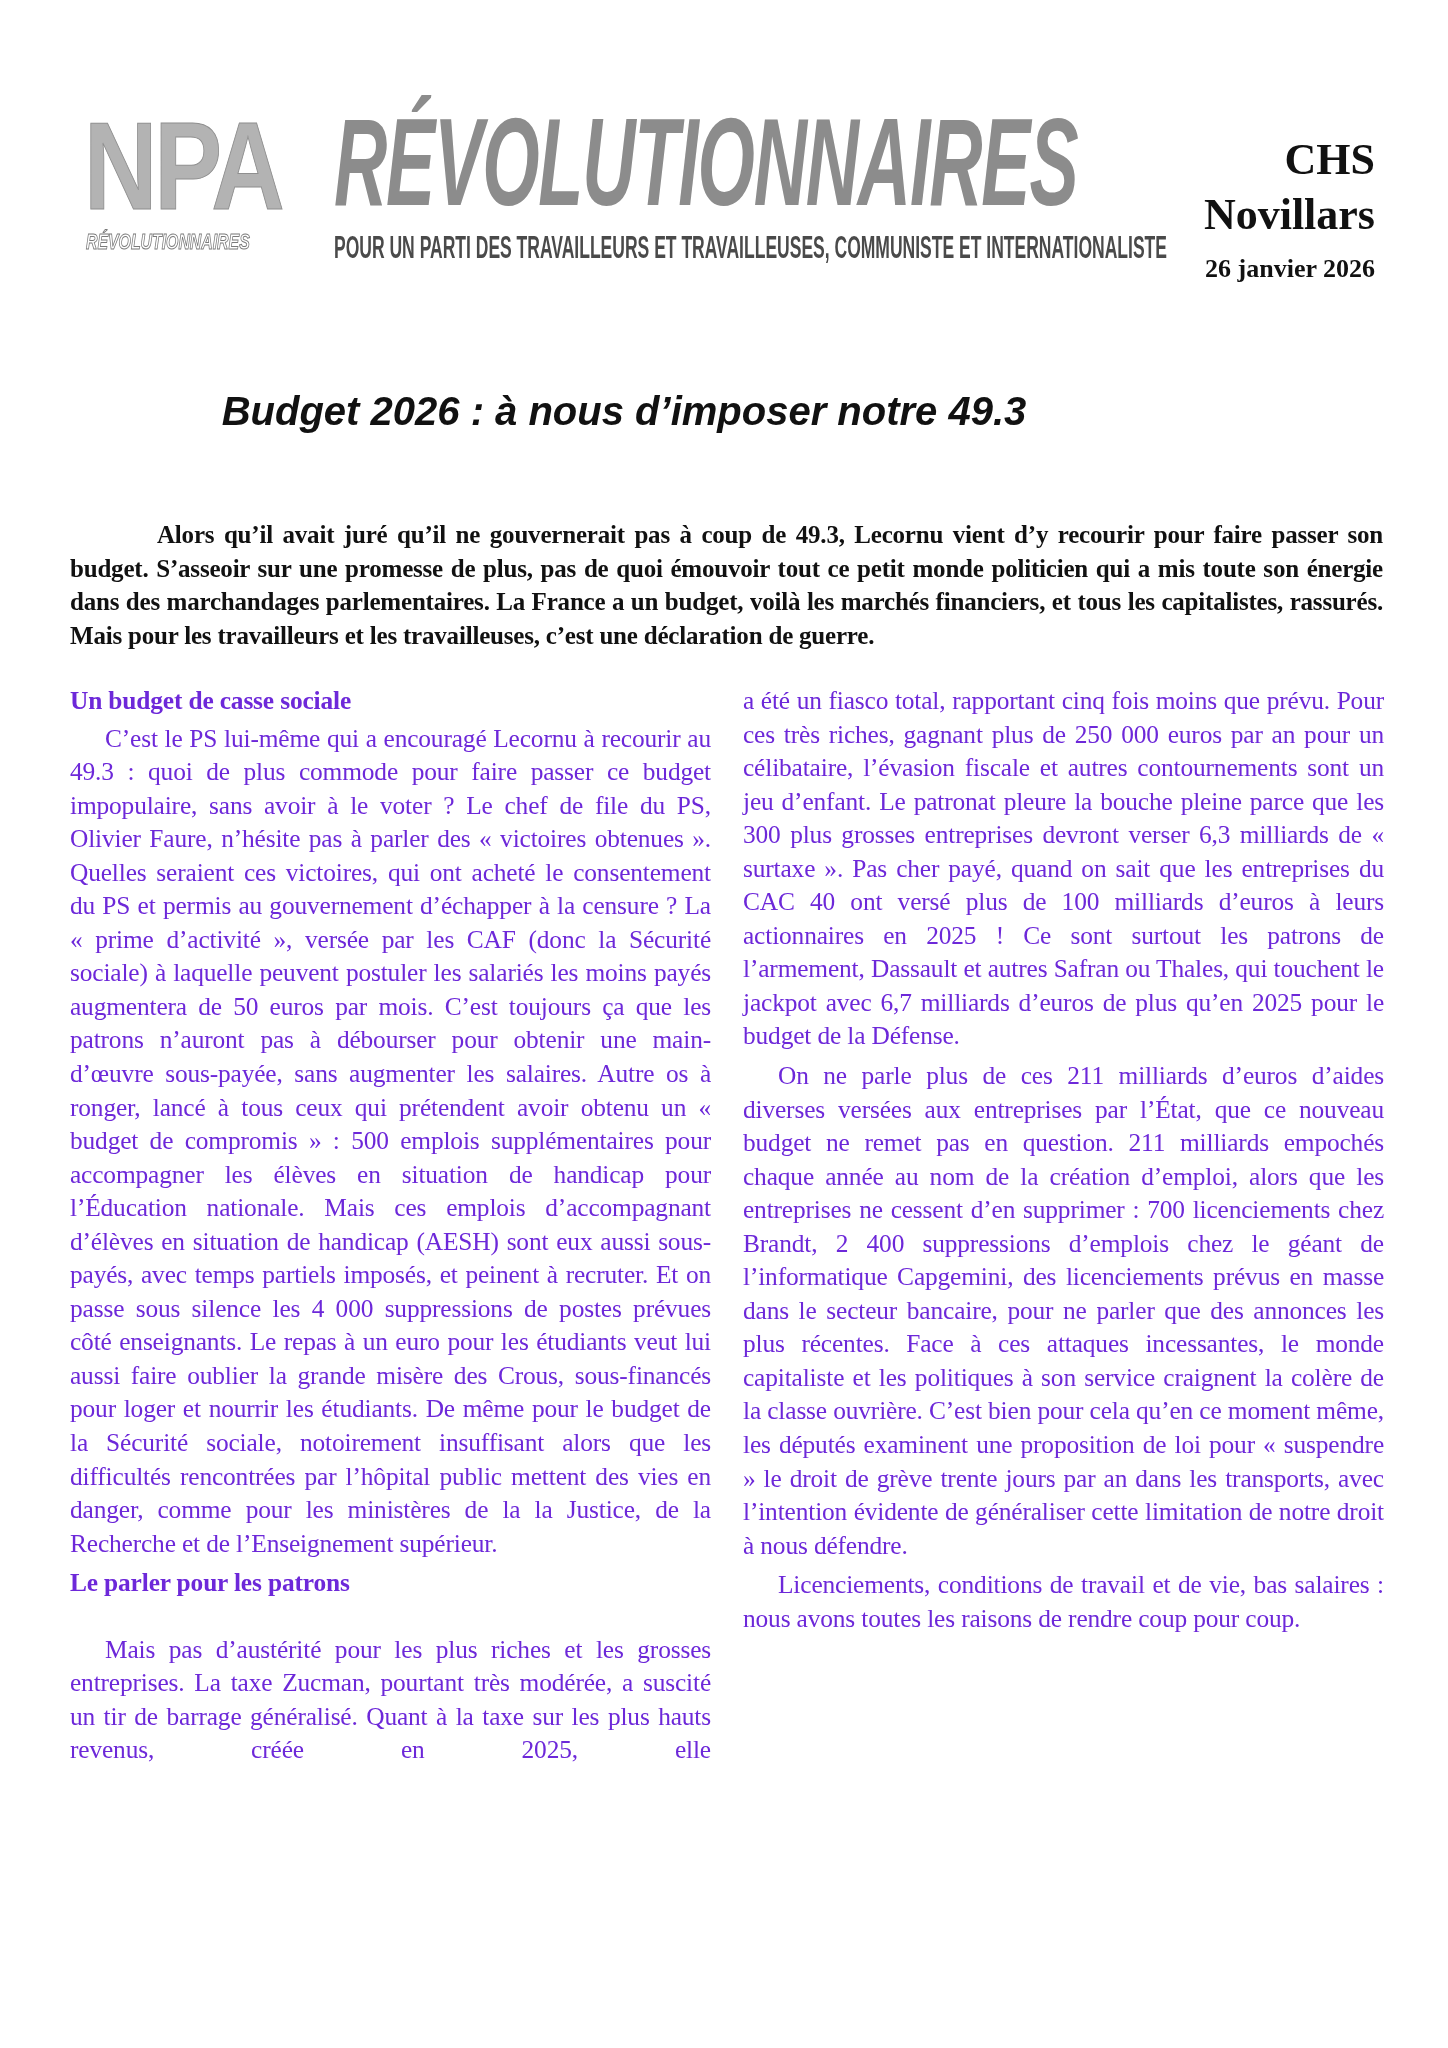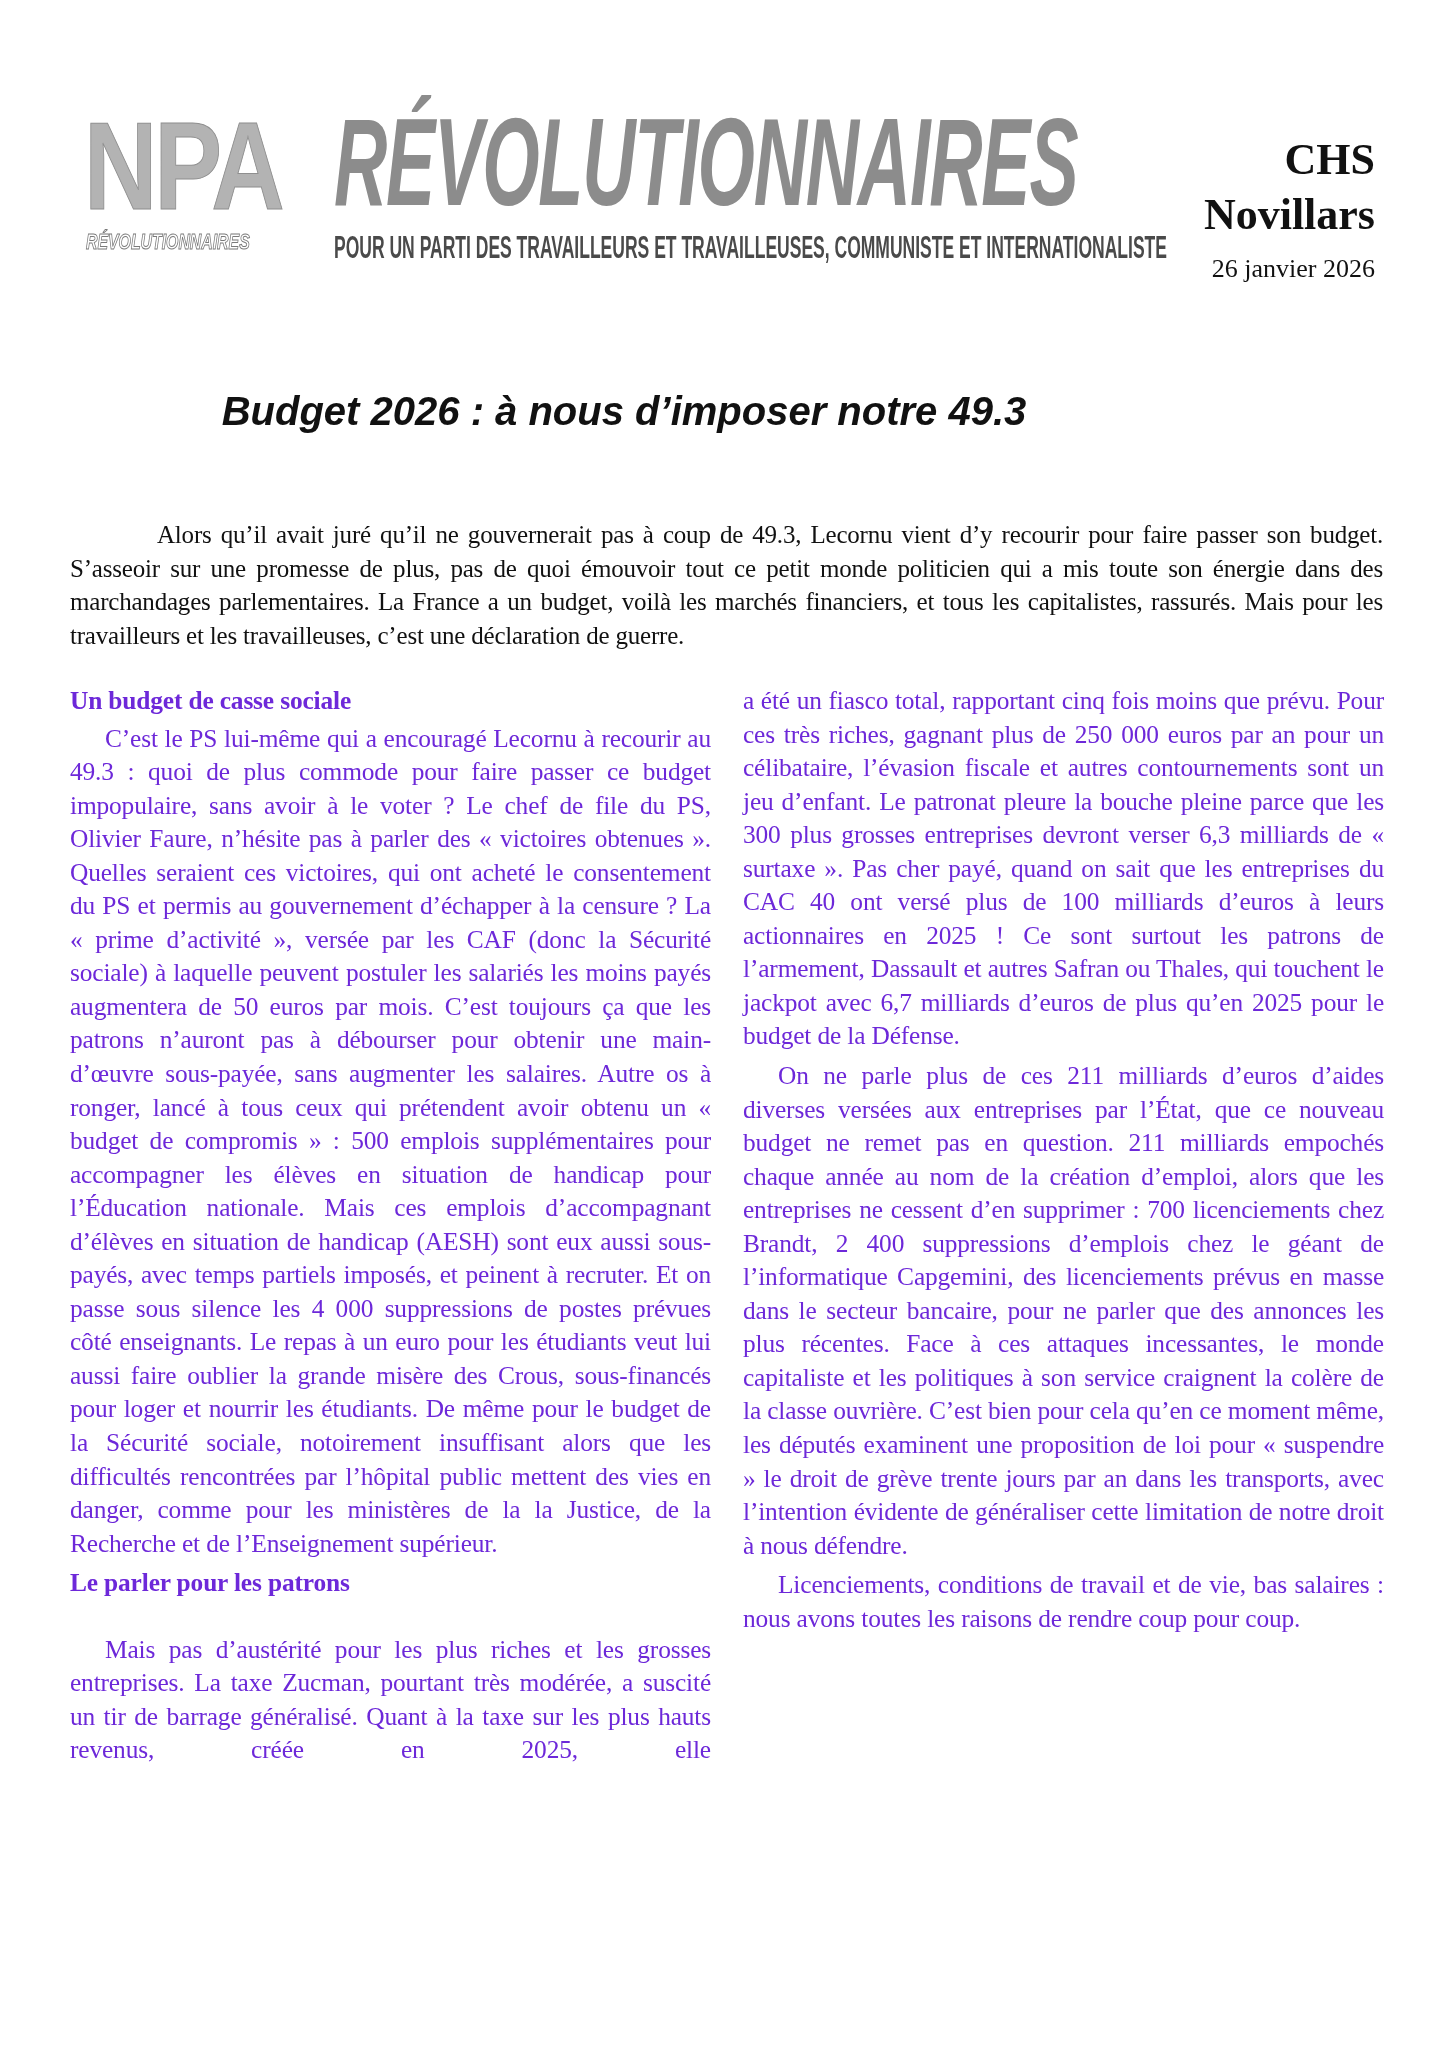--- a/index.html
+++ b/index.html
@@ -33,35 +33,35 @@
       font-size: 31px; line-height: 1; color: #4a4a4a;
       transform: scaleX(0.565); transform-origin: left top; white-space: nowrap;
     }
     .site {
       position: absolute; right: 73px; top: 132px; text-align: right;
       font-family: "Liberation Serif", serif; font-weight: 700;
       font-size: 44px; line-height: 55px; color: #111;
     }
     .date {
       position: absolute; right: 73px; top: 254px;
-      font-family: "Liberation Serif", serif; font-size: 26px; color: #111;
+      font-family: "Liberation Serif", serif; font-size: 26px; color: #111; font-weight: bold;
     }
 
     
     .title {
       position: absolute; left: 0; width: 1248px; top: 386px; text-align: center;
       font-family: "Liberation Sans", sans-serif; font-style: italic; font-weight: 700;
       font-size: 40px; line-height: 50px; color: #111;
     }
     .title span { display: block; }
 
     
     .intro {
       position: absolute; left: 70px; width: 1313px; top: 518px;
-      font-family: "Liberation Serif", serif; font-weight: 400;
+      font-family: "Liberation Serif", serif; font-weight: 700;
       font-size: 25px; line-height: 33.6px; text-align: justify; color: #111;
       text-indent: 87px; letter-spacing: -0.2px;
     }
 
     
     .col {
       position: absolute; top: 684px; width: 641px;
       font-family: Liberation Serif, serif; font-size: 25.4px; line-height: 33.55px; color: #6d28d9;
       letter-spacing: -0.15px;
     }

